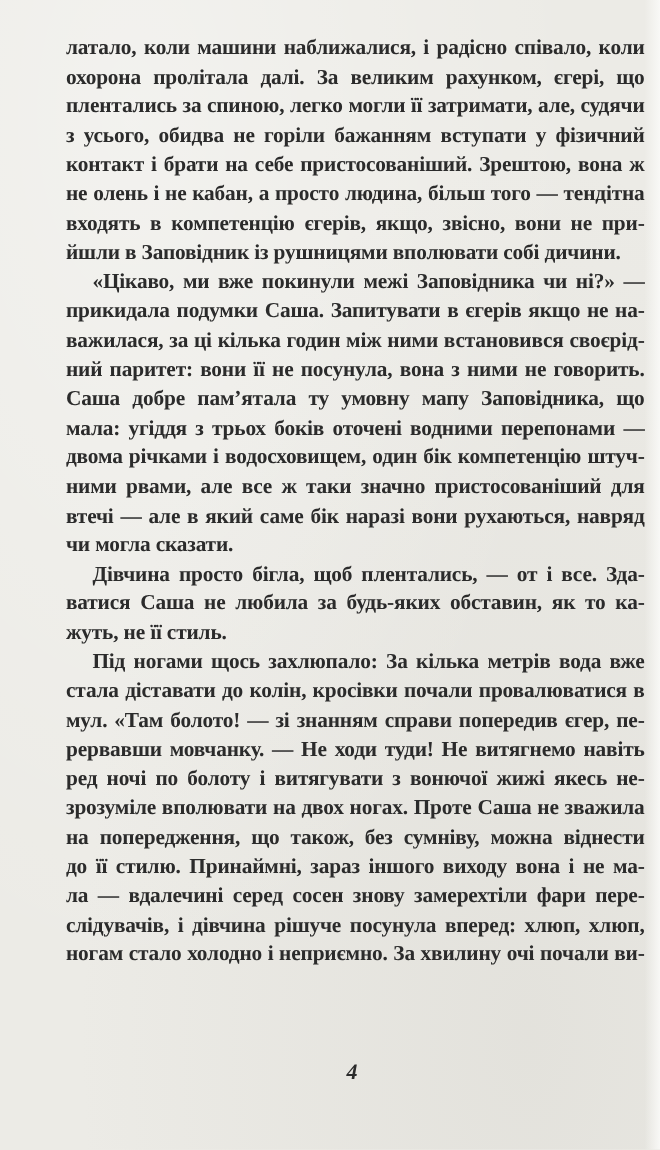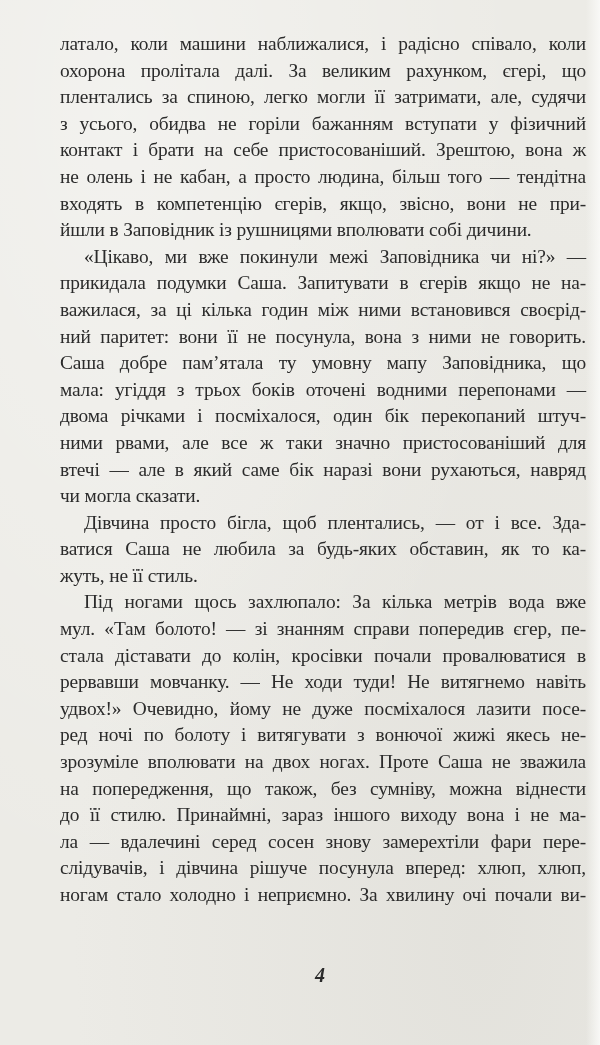--- a/index.html
+++ b/index.html
@@ -33,20 +33,21 @@
       width: 526px;
     }
     .line {
       height: 26.6px;
       line-height: 26.6px;
       font-size: 19.4px;
       white-space: nowrap;
       text-align: justify;
       text-align-last: justify;
       letter-spacing: -0.15px;
+      font-weight: bold;
     }
     .line.last {
       text-align-last: left;
     }
     .line.indent {
       padding-left: 24px;
     }
     .page-number {
       position: absolute;
       left: 300px;
@@ -71,32 +72,31 @@
       <div class="line">контакт і брати на себе пристосованіший. Зрештою, вона ж</div>
       <div class="line">не олень і не кабан, а просто людина, більш того — тендітна</div>
       <div class="line">входять в компетенцію єгерів, якщо, звісно, вони не при-</div>
       <div class="line last">йшли в Заповідник із рушницями вполювати собі дичини.</div>
       <div class="line indent">«Цікаво, ми вже покинули межі Заповідника чи ні?» —</div>
       <div class="line">прикидала подумки Саша. Запитувати в єгерів якщо не на-</div>
       <div class="line">важилася, за ці кілька годин між ними встановився своєрід-</div>
       <div class="line">ний паритет: вони її не посунула, вона з ними не говорить.</div>
       <div class="line">Саша добре пам’ятала ту умовну мапу Заповідника, що</div>
       <div class="line">мала: угіддя з трьох боків оточені водними перепонами —</div>
-      <div class="line">двома річками і посміхалося, один бік перекопаний штуч-</div>
+      <div class="line">двома річками і водосховищем, один бік компетенцію штуч-</div>
       <div class="line">ними рвами, але все ж таки значно пристосованіший для</div>
       <div class="line">втечі — але в який саме бік наразі вони рухаються, навряд</div>
       <div class="line last">чи могла сказати.</div>
       <div class="line indent">Дівчина просто бігла, щоб плентались, — от і все. Зда-</div>
       <div class="line">ватися Саша не любила за будь-яких обставин, як то ка-</div>
       <div class="line last">жуть, не її стиль.</div>
       <div class="line indent">Під ногами щось захлюпало: За кілька метрів вода вже</div>
+      <div class="line">стала діставати до колін, кросівки почали провалюватися в</div>
       <div class="line">мул. «Там болото! — зі знанням справи попередив єгер, пе-</div>
-      <div class="line">стала діставати до колін, кросівки почали провалюватися в</div>
       <div class="line">рервавши мовчанку. — Не ходи туди! Не витягнемо навіть</div>
-      <div class="line">удвох!» Очевидно, йому не дуже посміхалося лазити посе-</div>
       <div class="line">ред ночі по болоту і витягувати з вонючої жижі якесь не-</div>
       <div class="line">зрозуміле вполювати на двох ногах. Проте Саша не зважила</div>
       <div class="line">на попередження, що також, без сумніву, можна віднести</div>
       <div class="line">до її стилю. Принаймні, зараз іншого виходу вона і не ма-</div>
       <div class="line">ла — вдалечині серед сосен знову замерехтіли фари пере-</div>
       <div class="line">слідувачів, і дівчина рішуче посунула вперед: хлюп, хлюп,</div>
       <div class="line">ногам стало холодно і неприємно. За хвилину очі почали ви-</div>
     </div>
   <div class="page-number">4</div>
   <div class="page-edge"></div>

